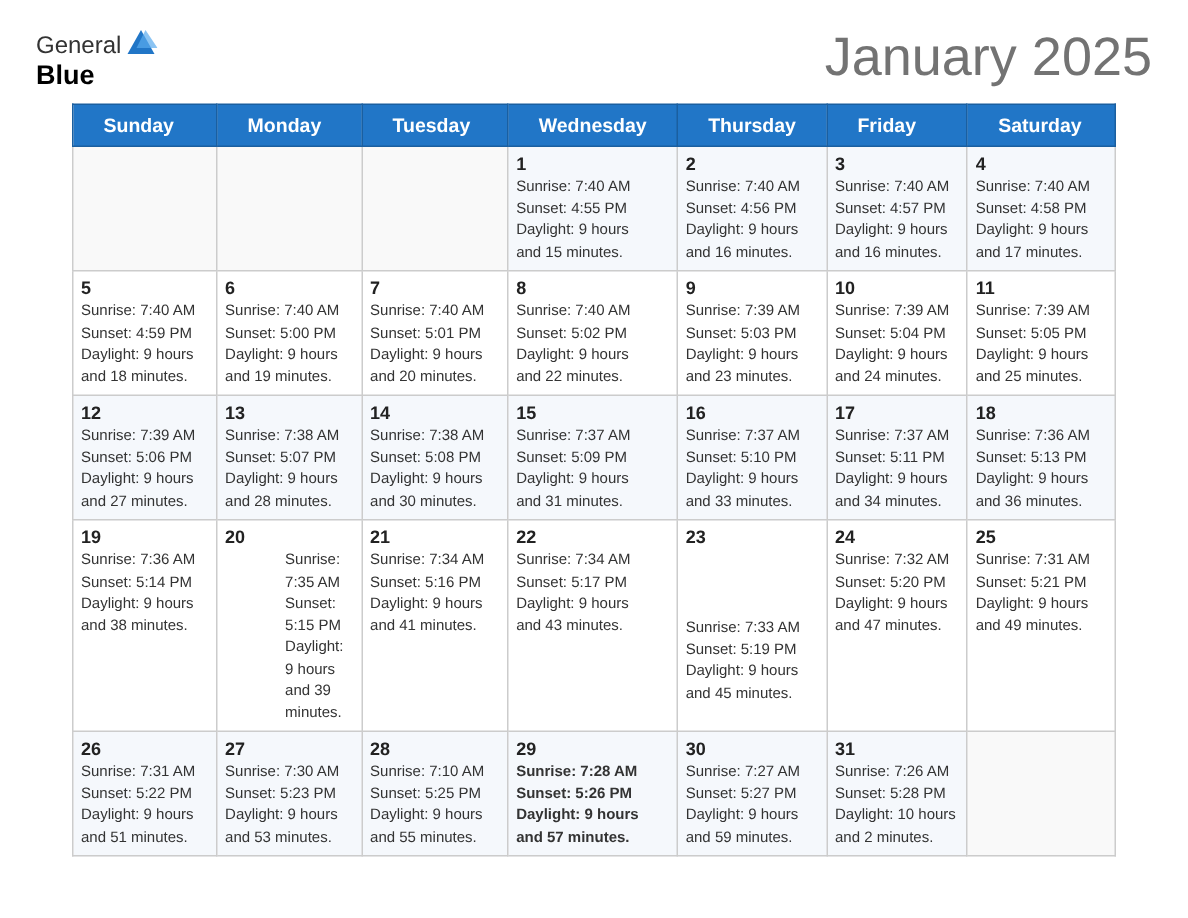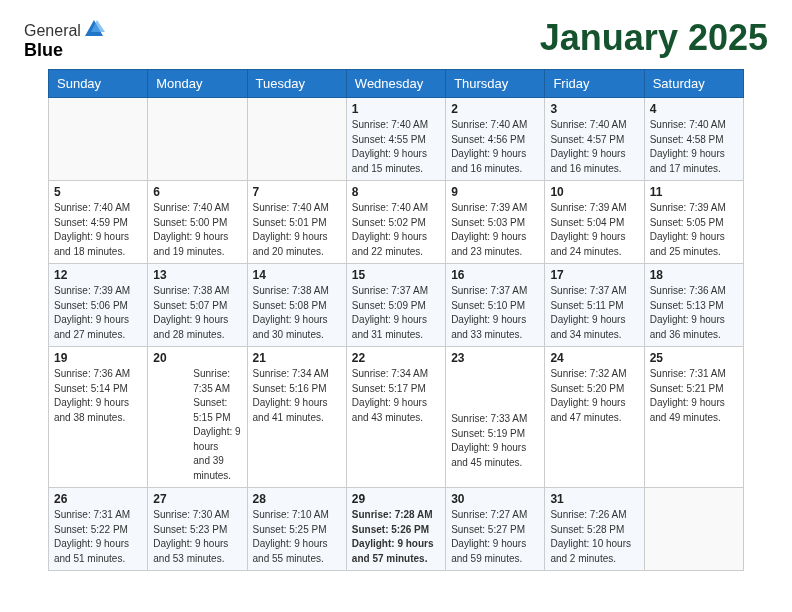--- a/index.html
+++ b/index.html
@@ -30,42 +30,42 @@
     .logo-icon {
       width: 22px;
       height: 22px;
       margin-left: 2px;
     }
     .title-block {
       text-align: right;
     }
     .month-title {
       font-size: 36px;
-      font-weight: bold;
-      color: #14532d;
+      font-weight: normal;
+      color: #737373;
       line-height: 1.1;
     }
     .location {
       font-size: 15px;
       color: #555;
       margin-top: 2px;
     }
     .calendar {
       width: 100%;
       border-collapse: collapse;
       margin: 0 24px;
       width: calc(100% - 48px);
       margin-left: 24px;
     }
     .calendar thead th {
       background: #2176c7;
       color: #fff;
       font-size: 13px;
-      font-weight: normal;
-      padding: 6px 8px;
+      font-weight: bold;
+      padding: 6px 20px;
       text-align: left;
       border: 1px solid #1a5fa0;
     }
     .calendar tbody td {
       vertical-align: top;
       border: 1px solid #ccc;
       padding: 4px 5px;
       font-size: 10.5px;
       color: #222;
       width: 14.28%;

